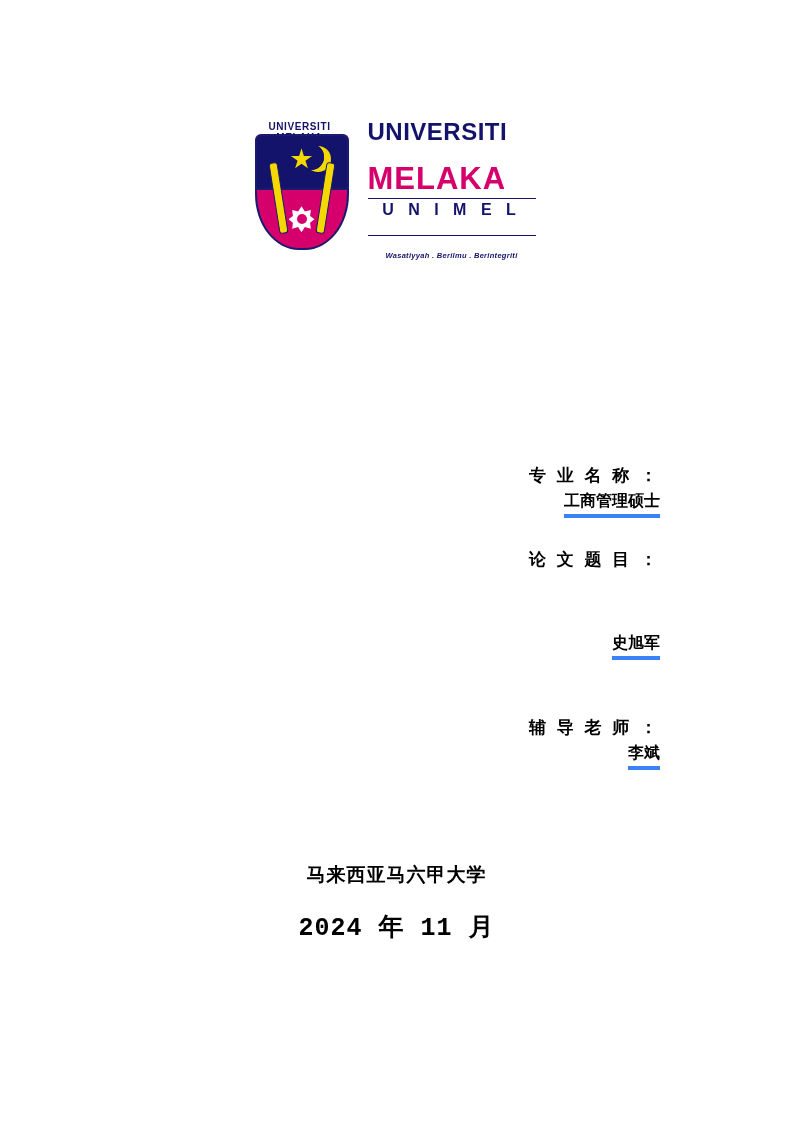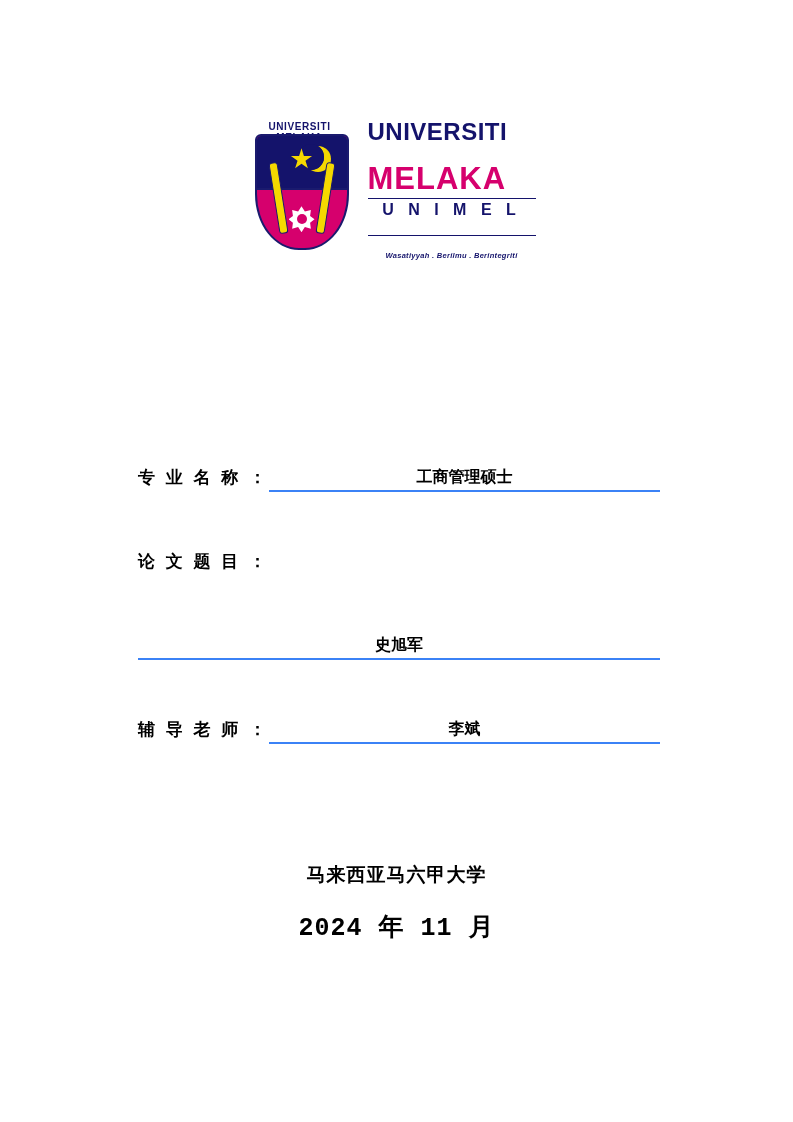--- a/index.html
+++ b/index.html
@@ -191,32 +191,33 @@
     position: absolute;
     top: 462px;
     left: 138px;
     width: 522px;
   }
   .field-row {
     display: flex;
     align-items: flex-end;
     margin-bottom: 54px;
     height: 30px;
+    flex-direction: column;
   }
   .field-label {
     font-family: "Liberation Sans", "DejaVu Sans", sans-serif;
     font-size: 17px;
     font-weight: bold;
     letter-spacing: 3px;
     white-space: nowrap;
     line-height: 28px;
   }
   .field-value-wrap {
     flex: 1;
-    border-bottom: 2px solid #3b82f6;
+    border-bottom: 4px solid #3b82f6;
     text-align: center;
     height: 28px;
     display: flex;
     align-items: flex-end;
     justify-content: center;
   }
   .field-value {
     font-family: "Liberation Sans", "DejaVu Sans", sans-serif;
     font-size: 16px;
     font-weight: bold;

